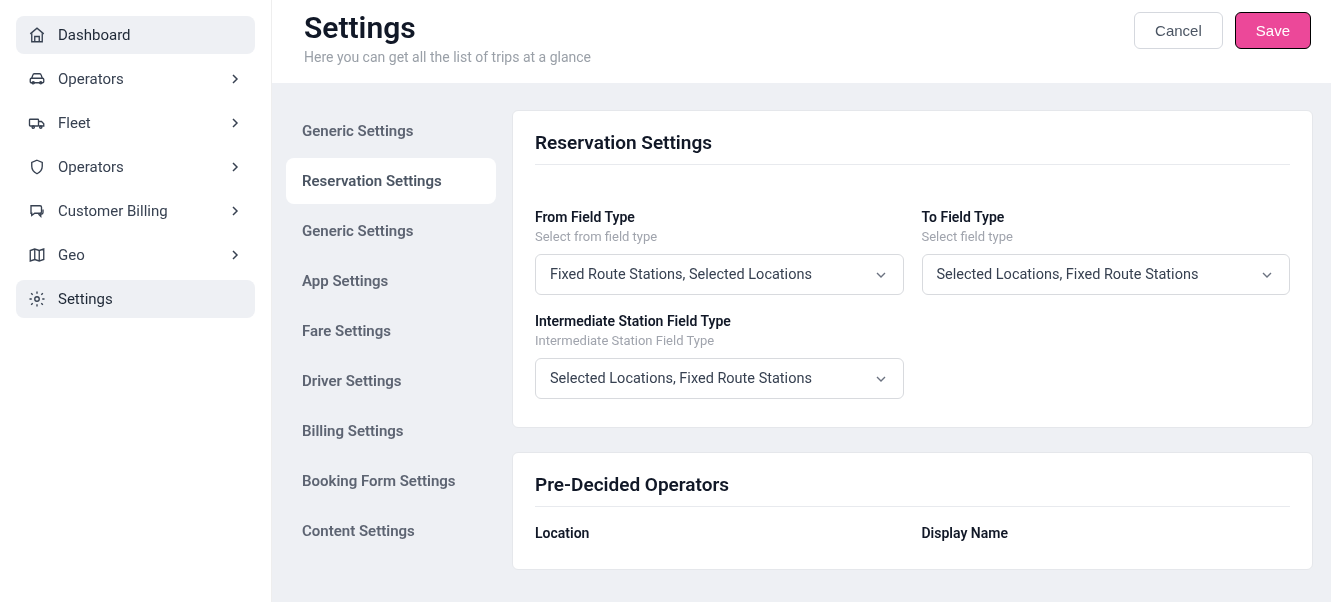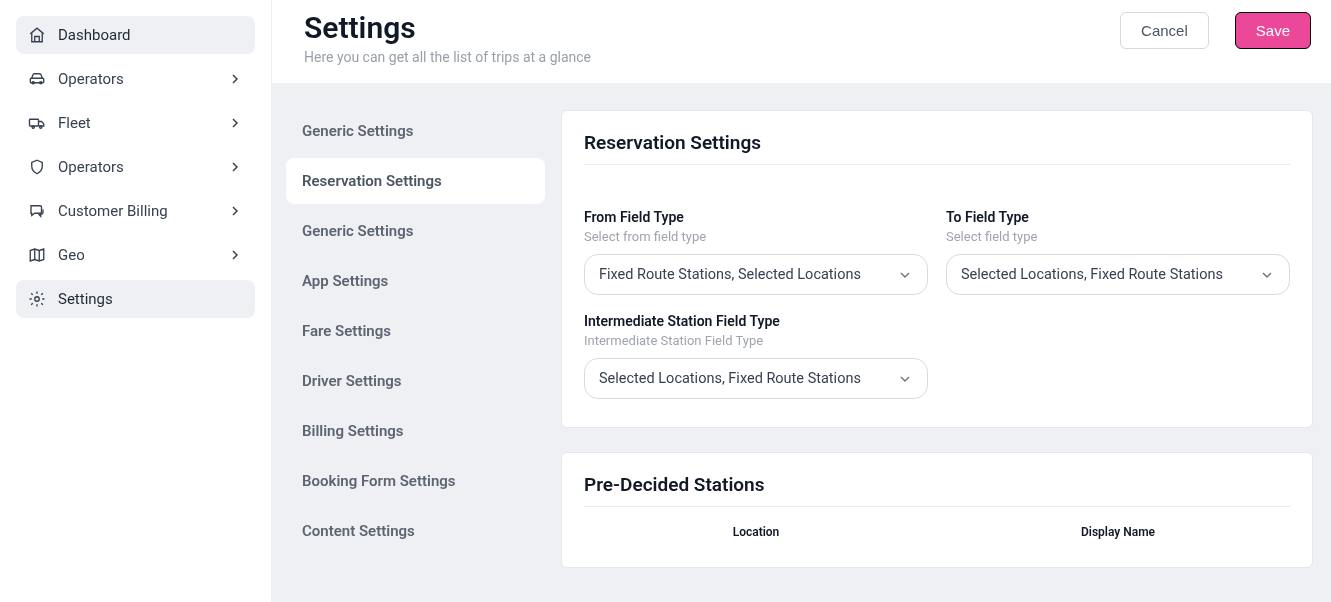--- a/index.html
+++ b/index.html
@@ -67,21 +67,21 @@
       font-weight: 600;
       color: #111827;
       margin-bottom: 4px;
     }
     .header p {
       font-size: 14px;
       color: #9aa0a8;
     }
     .header-actions {
       display: flex;
-      gap: 26px;
+      gap: 12px;
       padding-top: 2px;
     }
     .btn {
       padding: 9px 20px;
       font-size: 15px;
       font-weight: 500;
       border-radius: 6px;
       cursor: pointer;
       border: 1px solid transparent;
     }
@@ -95,21 +95,21 @@
       color: #fff;
       border: 1px solid #000;
     }
     .content-wrap {
       flex: 1;
       background: #eef0f4;
       display: flex;
       overflow: hidden;
     }
     .sub-nav {
-      width: 289px;
+      width: 240px;
       padding: 24px 16px 24px 14px;
       flex-shrink: 0;
     }
     .sub-nav-item {
       padding: 14px 16px;
       font-size: 15px;
       font-weight: 600;
       color: #5d6472;
       border-radius: 8px;
       cursor: pointer;
@@ -159,40 +159,39 @@
     .field-help {
       font-size: 13px;
       color: #a0a4ad;
       margin-bottom: 10px;
     }
     .select {
       display: flex;
       align-items: center;
       justify-content: space-between;
       border: 1px solid #d8dade;
-      border-radius: 14px;
+      border-radius: 6px;
       padding: 11px 14px;
       font-size: 14.5px;
       color: #374151;
       cursor: pointer;
       background: #fff;
     }
     .select .chev {
       color: #6b7280;
     }
     .loc-row {
       display: flex;
       gap: 18px;
     }
     .loc-col {
       flex: 1;
-      font-size: 12px;
+      font-size: 14px;
       font-weight: 600;
       color: #111827;
-      text-align: center;
     }
     svg { display: block; }
   </style>
 </head>
 <body>
 
 <div class="sidebar">
 
   <div class="nav-item active">
     <span class="nav-icon">
@@ -363,21 +362,21 @@
               <svg width="16" height="16" viewBox="0 0 24 24" fill="none" stroke="currentColor" stroke-width="2">
                   <polyline points="6 9 12 15 18 9"></polyline>
                 </svg>
             </span>
           </div>
         </div>
 
       </div>
 
       <div class="card">
-        <h2>Pre-Decided Stations</h2>
+        <h2>Pre-Decided Operators</h2>
         <div class="loc-row">
           <div class="loc-col">Location</div>
           <div class="loc-col">Display Name</div>
         </div>
       </div>
 
     </div>
   </div>
 </div>
 

